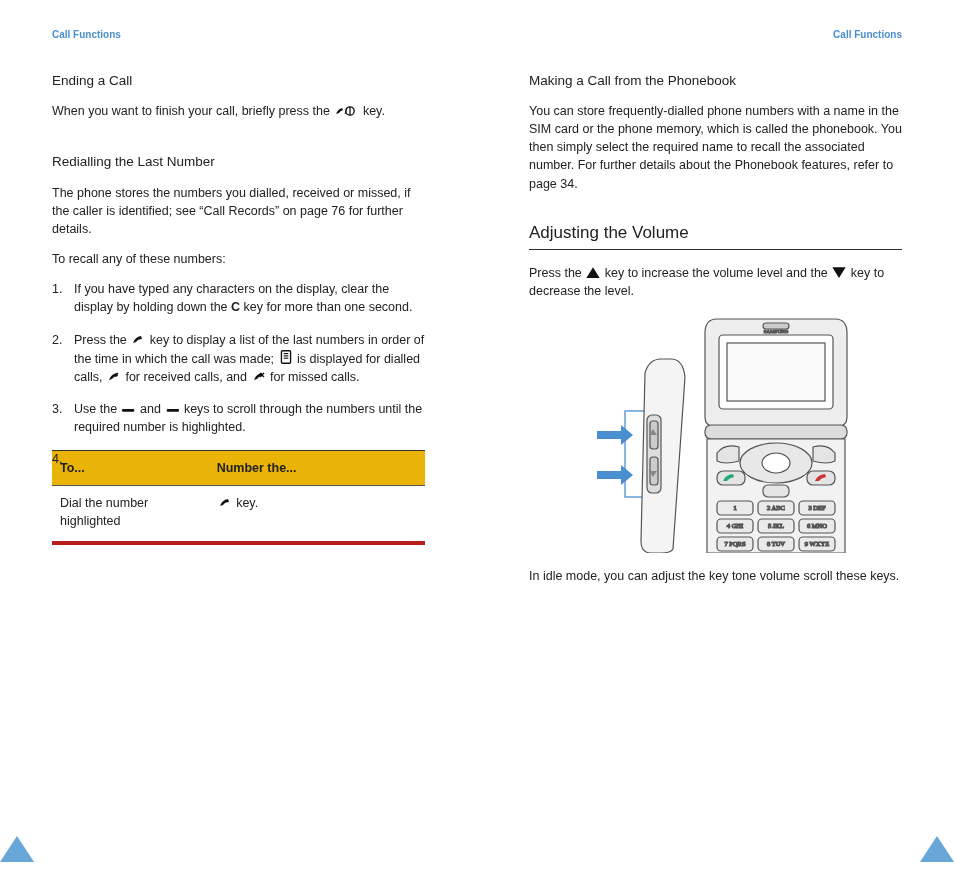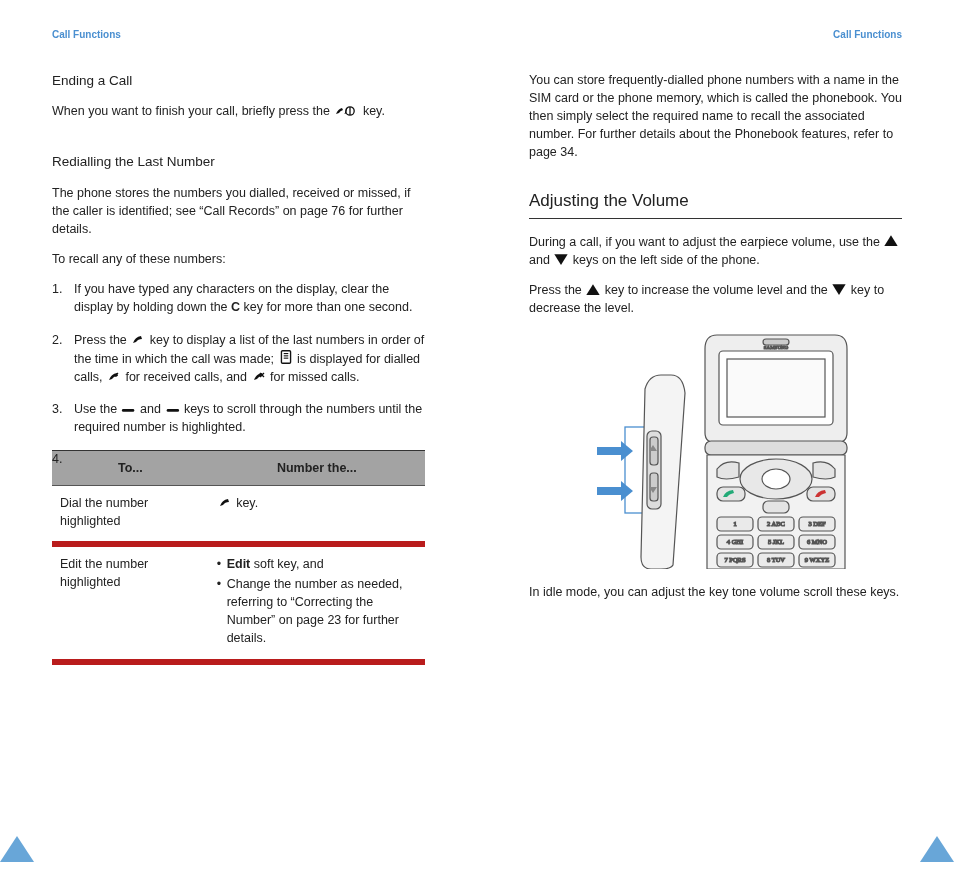--- a/index.html
+++ b/index.html
@@ -60,31 +60,31 @@
   }
   .icon-wide { width: 26px; }
 
   table.action {
     width: 100%;
     border-collapse: collapse;
     font-size: 12.5px;
     margin-top: 2px;
   }
   table.action th {
-    text-align: center;
-    background: #a3a3a3;
+    text-align: left;
+    background: #eab308;
     font-weight: bold;
     padding: 8px 8px;
     border-top: 1.5px solid #333;
     border-bottom: 1px solid #555;
   }
   table.action td {
     vertical-align: top;
     padding: 8px 8px 10px 8px;
-    border-bottom: 6px solid #b91c1c;
+    border-bottom: 4px solid #b91c1c;
   }
   table.action td:first-child { width: 42%; }
   table.action ul.bullets { list-style: none; padding: 0; margin: 0; }
   table.action ul.bullets li { position: relative; padding-left: 10px; margin-bottom: 2px; }
   table.action ul.bullets li::before { content: "•"; position: absolute; left: 0; }
 
   .phone-figure {
     width: 290px;
     height: 240px;
     margin: 10px 0 14px 38px;
@@ -213,61 +213,38 @@
       <tr>
         <td>Dial the number highlighted</td>
         <td>
           <span class="inline-icon">
             <svg viewBox="0 0 16 12">
                 <path d="M3 9 Q5 3 11 2 L12 5 Q8 5 6 8 Z" fill="#111"></path>
               </svg>
           </span><span> key.</span>
         </td>
       </tr>
-      <tr>
-        <td>Edit the number highlighted</td>
-        <td>
-          <ul class="bullets">
-            <li><span class="bold">Edit</span><span> soft key, and</span></li>
-            <li>Change the number as needed, referring to “Correcting the Number” on page 23 for further details.</li>
-          </ul>
-        </td>
-      </tr>
     </tbody>
   </table>
 
   <div class="page-num page-num-left">
     <div class="pn-tri"></div>
     <div class="pn-text">24</div>
   </div>
 </div>
 
 <div class="page page-right">
   <div class="running-head">Call Functions</div>
 
+  <h2 class="sub">Making a Call from the Phonebook</h2>
   <p>You can store frequently-dialled phone numbers with a name in the SIM card or the phone memory, which is called the phonebook. You then simply select the required name to recall the associated number. For further details about the Phonebook features, refer to page 34.</p>
 
   <h1 class="major">Adjusting the Volume</h1>
   <hr class="rule">
 
-  <p>
-    <span>During a call, if you want to adjust the earpiece volume, use the </span>
-    <span class="inline-icon">
-      <svg viewBox="0 0 12 10">
-          <path d="M6 1 L11 9 L1 9 Z" fill="#111"></path>
-        </svg>
-    </span>
-    <span> and </span>
-    <span class="inline-icon">
-      <svg viewBox="0 0 12 10">
-          <path d="M1 1 L11 1 L6 9 Z" fill="#111"></path>
-        </svg>
-    </span>
-    <span> keys on the left side of the phone.</span>
-  </p>
 
   <p>
     <span>Press the </span>
     <span class="inline-icon">
       <svg viewBox="0 0 12 10">
           <path d="M6 1 L11 9 L1 9 Z" fill="#111"></path>
         </svg>
     </span>
     <span> key to increase the volume level and the </span>
     <span class="inline-icon">

